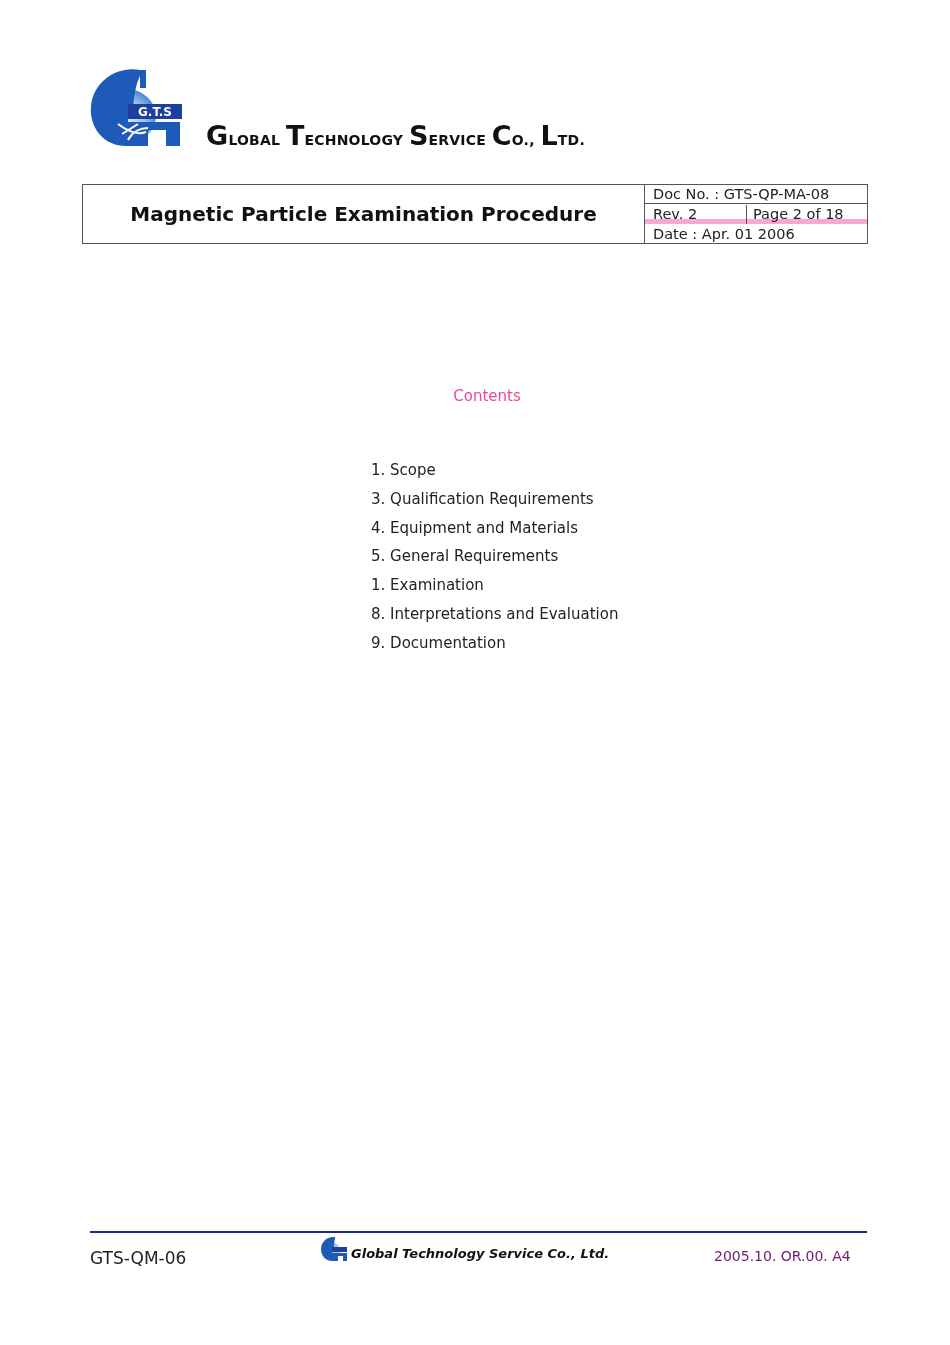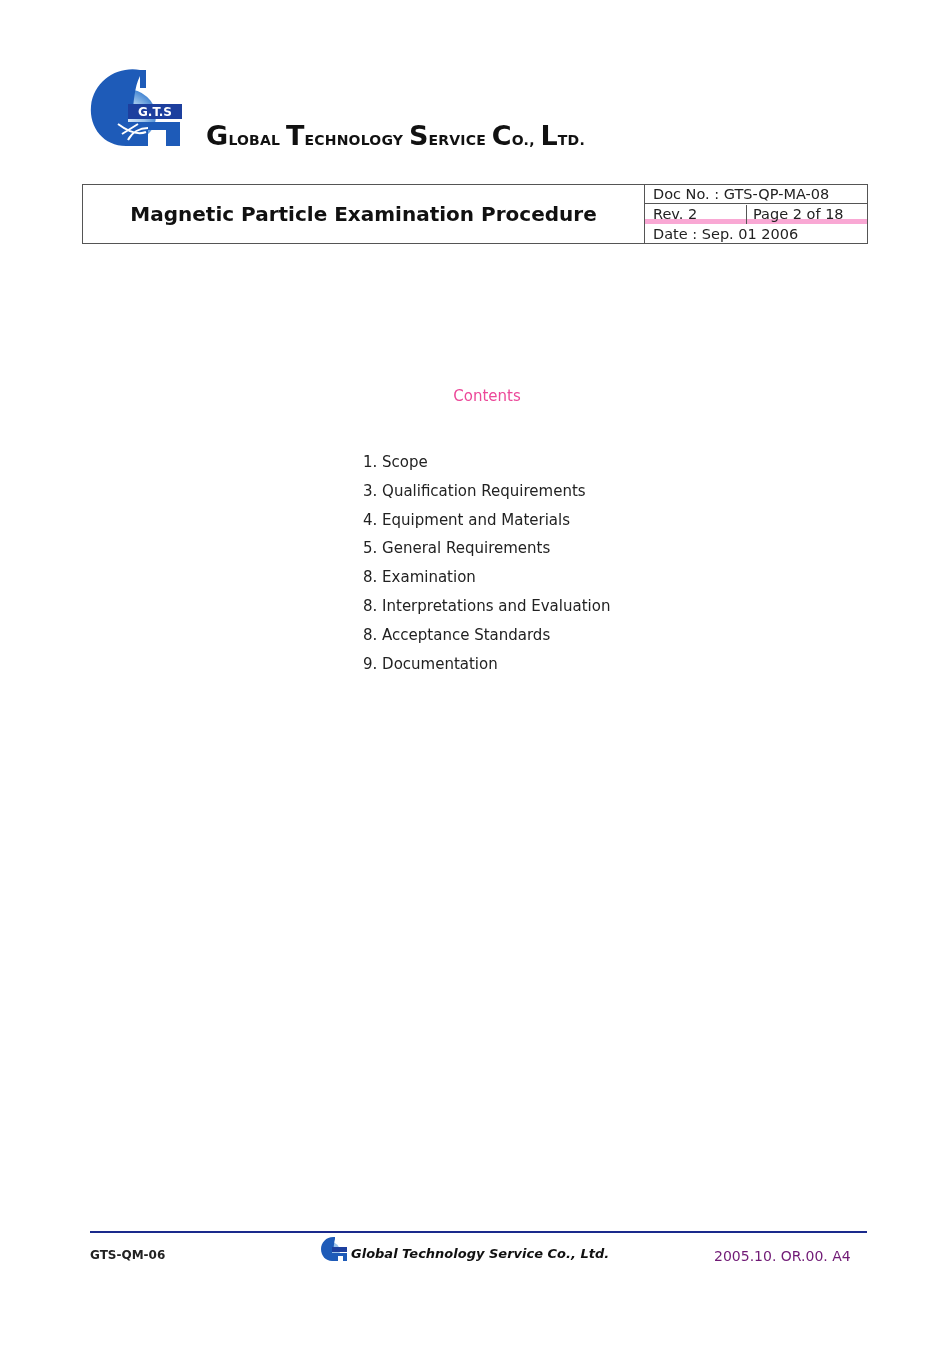--- a/index.html
+++ b/index.html
@@ -17,24 +17,24 @@
                font-weight:bold; font-size:20px; color:#111; border-right:1px solid #555;text-align:right; }
   .hdr-right { position:absolute; left:562px; top:0; width:222px; height:58px; font-size:14.5px; color:#222; }
   .hr-row { position:absolute; left:0; width:222px; height:19px; box-sizing:border-box; }
   .hr-row span { position:absolute; top:1px; white-space:nowrap; }
   .r1 { top:0; border-bottom:1px solid #555; }
   .r2 { top:20px; border-bottom:5px solid #f9a8d4; }
   .r3 { top:40px; }
   .r2 .divider { position:absolute; left:101px; top:0; width:1px; height:19px; background:#555; }
   .contents-title { position:absolute; left:12px; width:950px; top:387px; text-align:center;
                     font-size:15px; color:#ec4899; }
-  .toc { position:absolute; left:355px; top:444px; margin:8px; padding:0; list-style:none; }
+  .toc { position:absolute; left:355px; top:444px; margin:16px; padding:0; list-style:none; }
   .toc li { font-size:15px; color:#222; height:28.8px; line-height:20px; white-space:nowrap; }
   .footer-line { position:absolute; left:90px; top:1231px; width:777px; height:2px; background:#1a2a8c; }
-  .footer-left { position:absolute; left:90px; top:1248px; font-size:12px; color:#222;font-weight:bold; }
+  .footer-left { position:absolute; left:90px; top:1248px; font-size:17px; color:#222; }
   .footer-mid { position:absolute; left:320px; top:1236px; display:flex; align-items:flex-end; }
   .footer-mid .mini-logo { width:28px; height:26px; }
   .footer-mid .ftext { font-size:13px; font-weight:bold; font-style:italic; color:#111; margin-left:3px; margin-bottom:1px; white-space:nowrap; }
   .footer-right { position:absolute; left:714px; top:1248px; font-size:14px; color:#701a75; }
 </style>
 </head>
 <body>
 
 <div class="logo">
   <svg width="96" height="82" viewBox="0 0 96 82">
@@ -68,34 +68,33 @@
   <div class="hdr-right">
     <div class="hr-row r1">
       <span style="left:8px">Doc No. : GTS-QP-MA-08</span>
     </div>
     <div class="hr-row r2">
       <span style="left:8px">Rev. 2</span>
       <div class="divider"></div>
       <span style="left:108px">Page 2 of 18</span>
     </div>
     <div class="hr-row r3">
-      <span style="left:8px">Date : Sep. 01 2006</span>
+      <span style="left:8px">Date : Apr. 01 2006</span>
     </div>
   </div>
 </div>
 
 <div class="contents-title">Contents</div>
 <ul class="toc">
   <li>1. Scope</li>
   <li>3. Qualification Requirements</li>
   <li>4. Equipment and Materials</li>
   <li>5. General Requirements</li>
-  <li>8. Examination</li>
+  <li>1. Examination</li>
   <li>8. Interpretations and Evaluation</li>
-  <li>8. Acceptance Standards</li>
   <li>9. Documentation</li>
 </ul>
 
 <div class="footer-line"></div>
 <div class="footer-left">GTS-QM-06</div>
 <div class="footer-mid">
   <svg class="mini-logo" viewBox="0 0 28 26">
     <ellipse cx="11" cy="15" rx="9" ry="9" fill="#9cc3ea"></ellipse>
     <path d="M15 1 C7 0 1 6 1 13 C1 20 6 25 12 25 L18 25 L18 18 L12 18 L12 15 L13 15 C14 10 14 6 15 3 Z" fill="#1e5bb8"></path>
     <rect x="12" y="11" width="15" height="5" fill="#1d3f9e"></rect>

